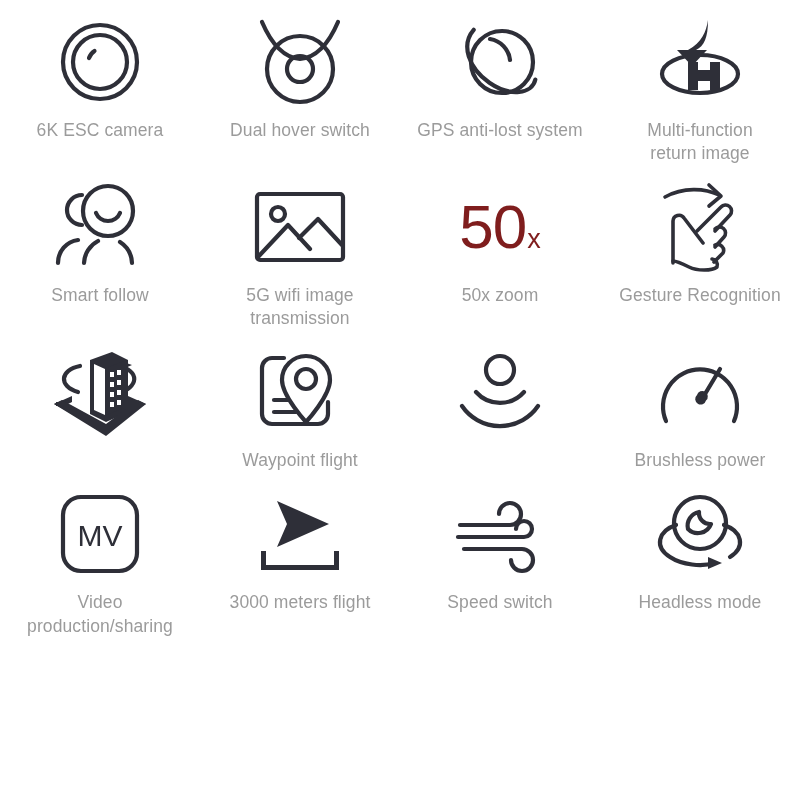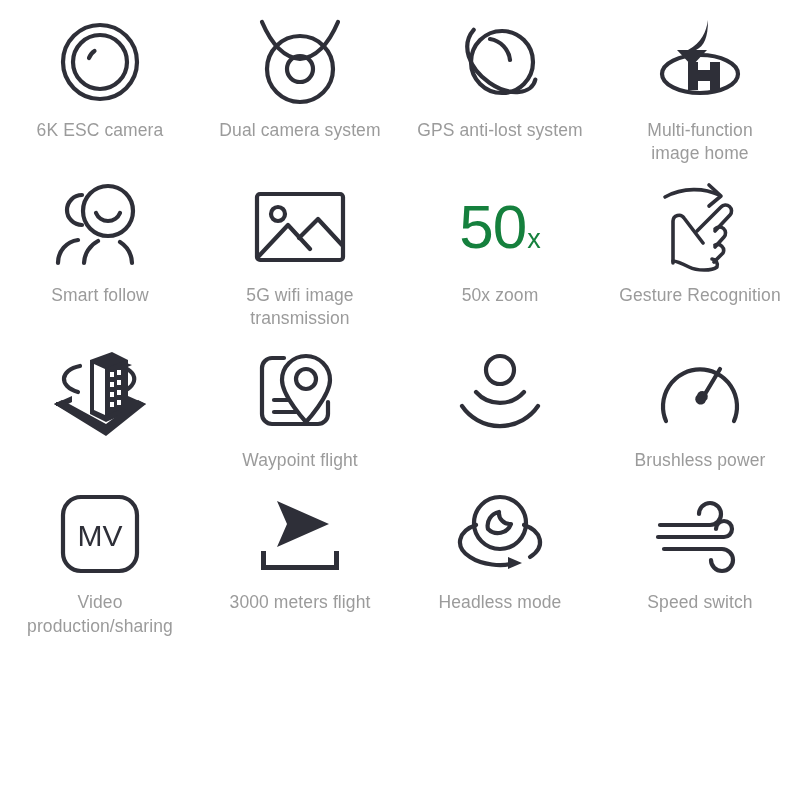--- a/index.html
+++ b/index.html
@@ -47,21 +47,21 @@
     font-size: 17.5px;
     line-height: 1.32;
     letter-spacing: 0.1px;
     max-width: 196px;
     white-space: pre-line;
   }
   .zoom-text {
     display: flex;
     align-items: baseline;
     justify-content: center;
-    color: #15803d;
+    color: #7f1d1d;
   }
   .zoom-text .big {
     font-size: 62px;
     font-weight: 300;
     letter-spacing: -1px;
     line-height: 1;
   }
   .zoom-text .small {
     font-size: 27px;
     font-weight: 400;
@@ -104,21 +104,21 @@
   </div>
 
   <div class="feature-cell">
     <div class="icon-box">
       <svg width="92" height="96" viewBox="0 0 92 96">
         <circle class="st" cx="46" cy="55" r="33"></circle>
         <circle class="st" cx="46" cy="55" r="13"></circle>
         <path class="st" d="M8 8 C 20 36 34 44 46 45 C 58 44 72 36 84 8"></path>
       </svg>
     </div>
-    <div class="feature-label">Dual camera system</div>
+    <div class="feature-label">Dual hover switch</div>
   </div>
 
   <div class="feature-cell">
     <div class="icon-box">
       <svg width="92" height="92" viewBox="0 0 92 92">
         <circle class="st" cx="48" cy="46" r="31"></circle>
         <path class="st" d="M36 23 a24 24 0 0 1 20 21"></path>
         <path class="st" d="M22 12 C 8 26 14 50 34 66 C 54 82 76 80 80 66" transform="rotate(-4 46 46)"></path>
       </svg>
     </div>
@@ -127,21 +127,21 @@
 
   <div class="feature-cell">
     <div class="icon-box">
       <svg width="96" height="92" viewBox="0 0 96 92">
         <ellipse class="st" cx="48" cy="58" rx="38" ry="19" stroke-width="5"></ellipse>
         <path class="fl" d="M56 4 C 56 22 52 30 44 34 L 55 34 L 40 50 L 25 34 L 36 34 C 50 26 54 16 56 4 Z"></path>
         <path class="fl" d="M36 46 h10 v8 h12 v-8 h10 v28 h-10 v-9 h-12 v9 h-10 z"></path>
       </svg>
     </div>
     <div class="feature-label">Multi-function
-image home</div>
+return image</div>
   </div>
 
   <div class="feature-cell">
     <div class="icon-box">
       <svg width="96" height="88" viewBox="0 0 96 88">
         <circle class="st" cx="56" cy="28" r="25"></circle>
         <path class="st" d="M44 30 a13 13 0 0 0 24 0"></path>
         <path class="st" d="M32 80 a26 26 0 0 1 14 -22"></path>
         <path class="st" d="M80 80 a26 26 0 0 0 -12 -21"></path>
         <path class="st" d="M30 12 a15 15 0 0 0 0 30"></path>
@@ -265,35 +265,35 @@
       <svg width="90" height="74" viewBox="0 0 90 74">
         <path class="fl" d="M22 4 L 74 27 L 22 50 L 32 27 Z"></path>
         <path class="fl" d="M6 54 h5 v14 h68 v-14 h5 v19 h-78 z"></path>
       </svg>
     </div>
     <div class="feature-label">3000 meters flight</div>
   </div>
 
   <div class="feature-cell">
     <div class="icon-box">
+      <svg width="92" height="78" viewBox="0 0 92 78">
+        <path class="st" d="M6 30 L 56 30 a11 11 0 1 0 -11 -11"></path>
+        <path class="st" d="M4 42 L 70 42 a8 8 0 1 0 -8 -8"></path>
+        <path class="st" d="M10 54 L 68 54 a11 11 0 1 1 -11 11"></path>
+      </svg>
+    </div>
+    <div class="feature-label">Speed switch</div>
+  </div>
+
+  <div class="feature-cell">
+    <div class="icon-box">
       <svg width="96" height="82" viewBox="0 0 96 82">
         <circle class="st" cx="48" cy="30" r="26"></circle>
         <path class="st" d="M36 36 a14 14 0 0 1 11 -17 a11 11 0 0 0 12 12 a14 14 0 0 1 -23 5 Z"></path>
         <path class="st" d="M24 32 C 6 38 2 54 18 64 C 30 72 50 74 62 70"></path>
         <path class="st" d="M72 32 C 90 38 94 54 78 64"></path>
         <path class="fl" d="M56 64 L 70 70 L 56 76 Z"></path>
       </svg>
     </div>
     <div class="feature-label">Headless mode</div>
   </div>
 
-  <div class="feature-cell">
-    <div class="icon-box">
-      <svg width="92" height="78" viewBox="0 0 92 78">
-        <path class="st" d="M6 30 L 56 30 a11 11 0 1 0 -11 -11"></path>
-        <path class="st" d="M4 42 L 70 42 a8 8 0 1 0 -8 -8"></path>
-        <path class="st" d="M10 54 L 68 54 a11 11 0 1 1 -11 11"></path>
-      </svg>
-    </div>
-    <div class="feature-label">Speed switch</div>
-  </div>
-
 </div>
 
 </body></html>

